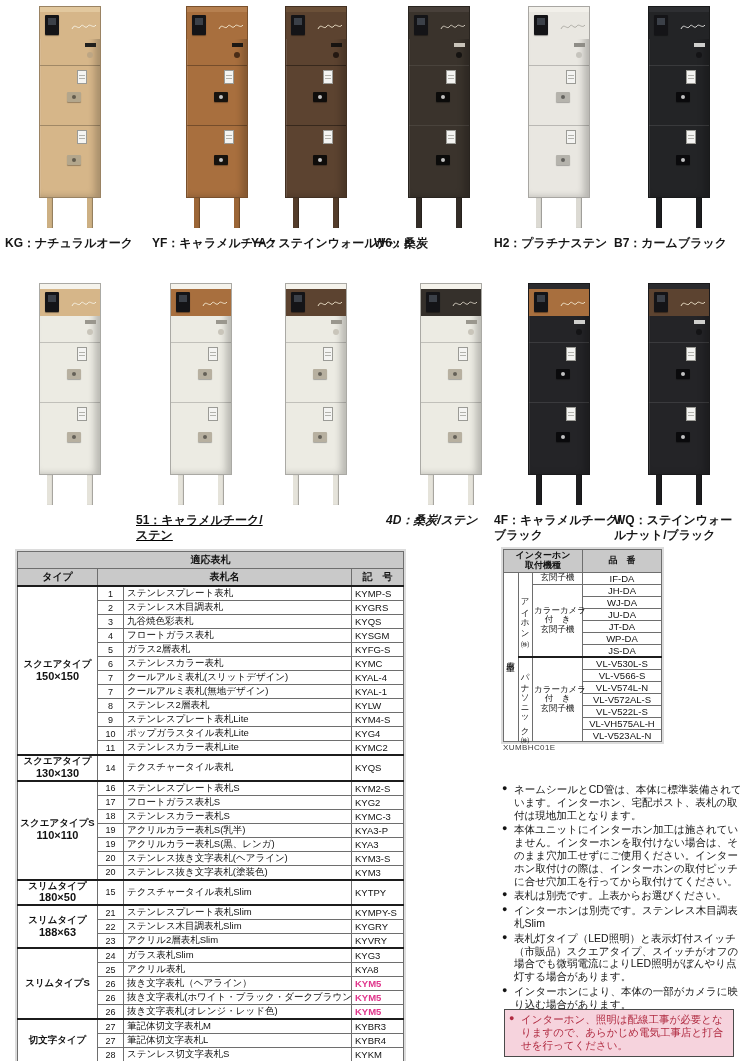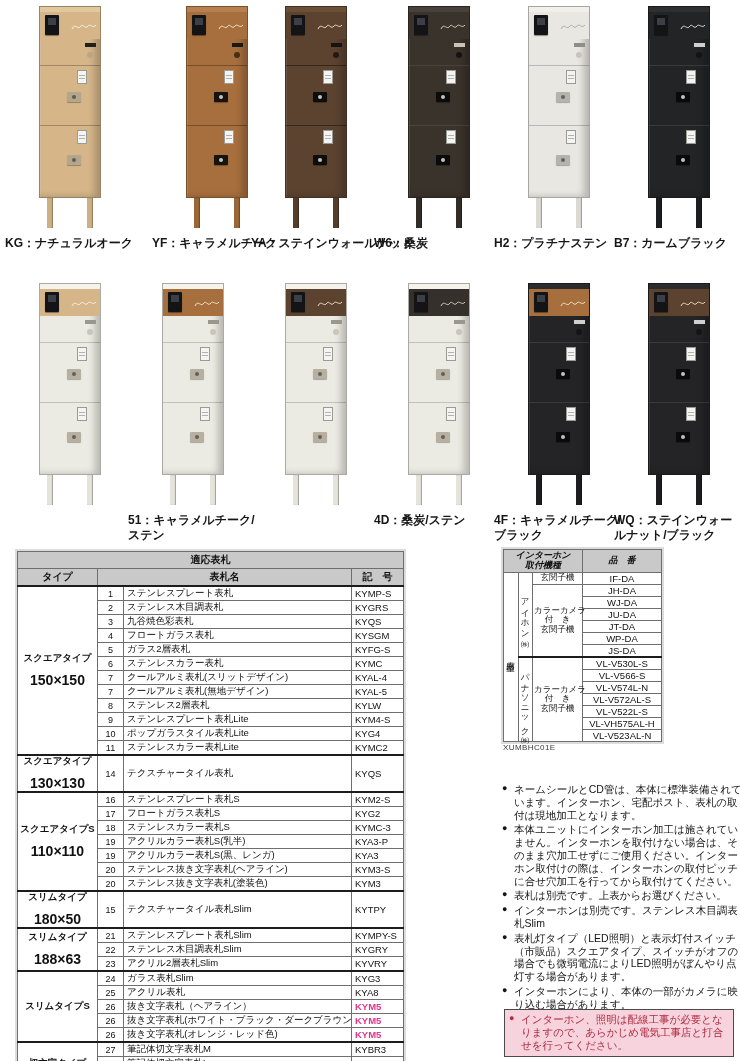--- a/index.html
+++ b/index.html
@@ -39,32 +39,32 @@
   .nowrap .prod-label { white-space:nowrap; }
   .wrap .prod-label { max-width:128px; }
 
   
   .np-wrap { position:absolute; left:17px; top:551px; }
   table.np { border-collapse:collapse; width:386px; table-layout:fixed; box-shadow:0 0 0 2px #dcdcdc; }
   .np th, .np td { border:1px solid #6e6e6e; }
   .np thead th { background:#c9c9c9; font-size:10px; font-weight:bold; color:#111; padding:1px 2px; height:13px; }
   .np td { font-size:9.5px; height:12px; padding:0 3px; color:#111; white-space:nowrap; overflow:hidden; }
   .np td.type { text-align:center; font-weight:bold; white-space:normal; line-height:1.15; padding:0 1px; }
-  .np td.type .sz { font-size:14px;margin-top:8px; }
+  .np td.type .sz { font-size:11px; }
   .np td.no { text-align:center; font-size:9px; padding:0; }
   .np td.cd { font-size:9.5px; }
   .np tr.gs td { border-top:2px solid #1c1c1c; }
   .np tr.tall td { height:19px; }
   .np td.hl { font-weight:bold; }
 
   
   .ic-wrap { position:absolute; left:503px; top:549px; }
   table.ic { border-collapse:collapse; width:158px; table-layout:fixed; box-shadow:0 0 0 2px #dcdcdc; }
   .ic th, .ic td { border:1px solid #6e6e6e; }
-  .ic th { background:#c9c9c9; font-size:9px; font-weight:bold; color:#111; line-height:1.1; padding:1px 0;font-style:italic; }
+  .ic th { background:#c9c9c9; font-size:9px; font-weight:bold; color:#111; line-height:1.1; padding:1px 0; }
   .ic td { font-size:9px; text-align:center; height:12px; padding:0 1px; color:#111; }
   .ic td.vert { writing-mode:vertical-rl; font-size:8.5px; letter-spacing:1px; padding:2px 0; }
   .ic td.dev { font-size:8.5px; line-height:1.15; white-space:nowrap; }
   .ic td.code { font-size:9.5px; white-space:nowrap; }
   .ic tr.mk td { border-top:2px solid #1c1c1c; }
   .figcode { position:absolute; left:503px; top:743px; font-size:8px; color:#3a3a3a; letter-spacing:.4px; }
 
   
   .notes { position:absolute; left:502px; top:783px; width:240px; }
   .note { position:relative; padding-left:12px; font-size:10.5px; line-height:1.22; color:#141414; margin-bottom:2px; }
@@ -242,21 +242,21 @@
             <div class="cab-div d2" style="background: rgba(0, 0, 0, 0.18);"></div>
             <div class="cab-sticker s1"></div>
             <div class="cab-sticker s2"></div>
             <div class="cab-lock l1 lock-light" style="background: rgb(183, 176, 160);"></div>
             <div class="cab-lock l2 lock-light" style="background: rgb(183, 176, 160);"></div>
           </div>
           <div class="cab-leg leg-l" style="background: rgb(229, 227, 218);"></div>
           <div class="cab-leg leg-r" style="background: rgb(229, 227, 218);"></div>
         </div>
       </div>
-      <div class="prod-fig wrap" style="left: 128px; top: 283px;">
+      <div class="prod-fig wrap" style="left: 136px; top: 283px; text-decoration: underline;">
         <div class="cab">
           <div class="cab-body grain" style="background: rgb(236, 235, 227);">
             <div class="cab-cap" style="background: rgb(245, 243, 236);"></div>
             <div class="cab-panel grain" style="background: rgb(168, 111, 62);">
               <div class="cab-intercom"></div>
               <span class="cab-script"><svg viewBox="0 0 26 12" width="26" height="12">
                   <path d="M1 8 C4 1,7 10,10 5 C12 2,14 9,17 5 C19 2,22 8,25 4" fill="none" stroke="#f0e2c8" stroke-width="1"></path>
                 </svg></span>
             </div>
             <div class="cab-strip" style="background: rgb(154, 151, 142);"></div>
@@ -289,21 +289,21 @@
             <div class="cab-div d2" style="background: rgba(0, 0, 0, 0.18);"></div>
             <div class="cab-sticker s1"></div>
             <div class="cab-sticker s2"></div>
             <div class="cab-lock l1 lock-light" style="background: rgb(183, 176, 160);"></div>
             <div class="cab-lock l2 lock-light" style="background: rgb(183, 176, 160);"></div>
           </div>
           <div class="cab-leg leg-l" style="background: rgb(229, 227, 218);"></div>
           <div class="cab-leg leg-r" style="background: rgb(229, 227, 218);"></div>
         </div>
       </div>
-      <div class="prod-fig wrap" style="left: 374px; top: 283px;">
+      <div class="prod-fig wrap" style="left: 386px; top: 283px; font-style: italic;">
         <div class="cab">
           <div class="cab-body grain" style="background: rgb(236, 235, 227);">
             <div class="cab-cap" style="background: rgb(245, 243, 236);"></div>
             <div class="cab-panel grain" style="background: rgb(53, 48, 43);">
               <div class="cab-intercom"></div>
               <span class="cab-script"><svg viewBox="0 0 26 12" width="26" height="12">
                   <path d="M1 8 C4 1,7 10,10 5 C12 2,14 9,17 5 C19 2,22 8,25 4" fill="none" stroke="#cfc8bb" stroke-width="1"></path>
                 </svg></span>
             </div>
             <div class="cab-strip" style="background: rgb(154, 151, 142);"></div>
@@ -424,21 +424,21 @@
             <td class="cd">KYMC</td>
           </tr>
           <tr>
             <td class="no">7</td>
             <td class="nm">クールアルミ表札(スリットデザイン)</td>
             <td class="cd">KYAL-4</td>
           </tr>
           <tr>
             <td class="no">7</td>
             <td class="nm">クールアルミ表札(無地デザイン)</td>
-            <td class="cd">KYAL-5</td>
+            <td class="cd">KYAL-1</td>
           </tr>
           <tr>
             <td class="no">8</td>
             <td class="nm">ステンレス2層表札</td>
             <td class="cd">KYLW</td>
           </tr>
           <tr>
             <td class="no">9</td>
             <td class="nm">ステンレスプレート表札Lite</td>
             <td class="cd">KYM4-S</td>

